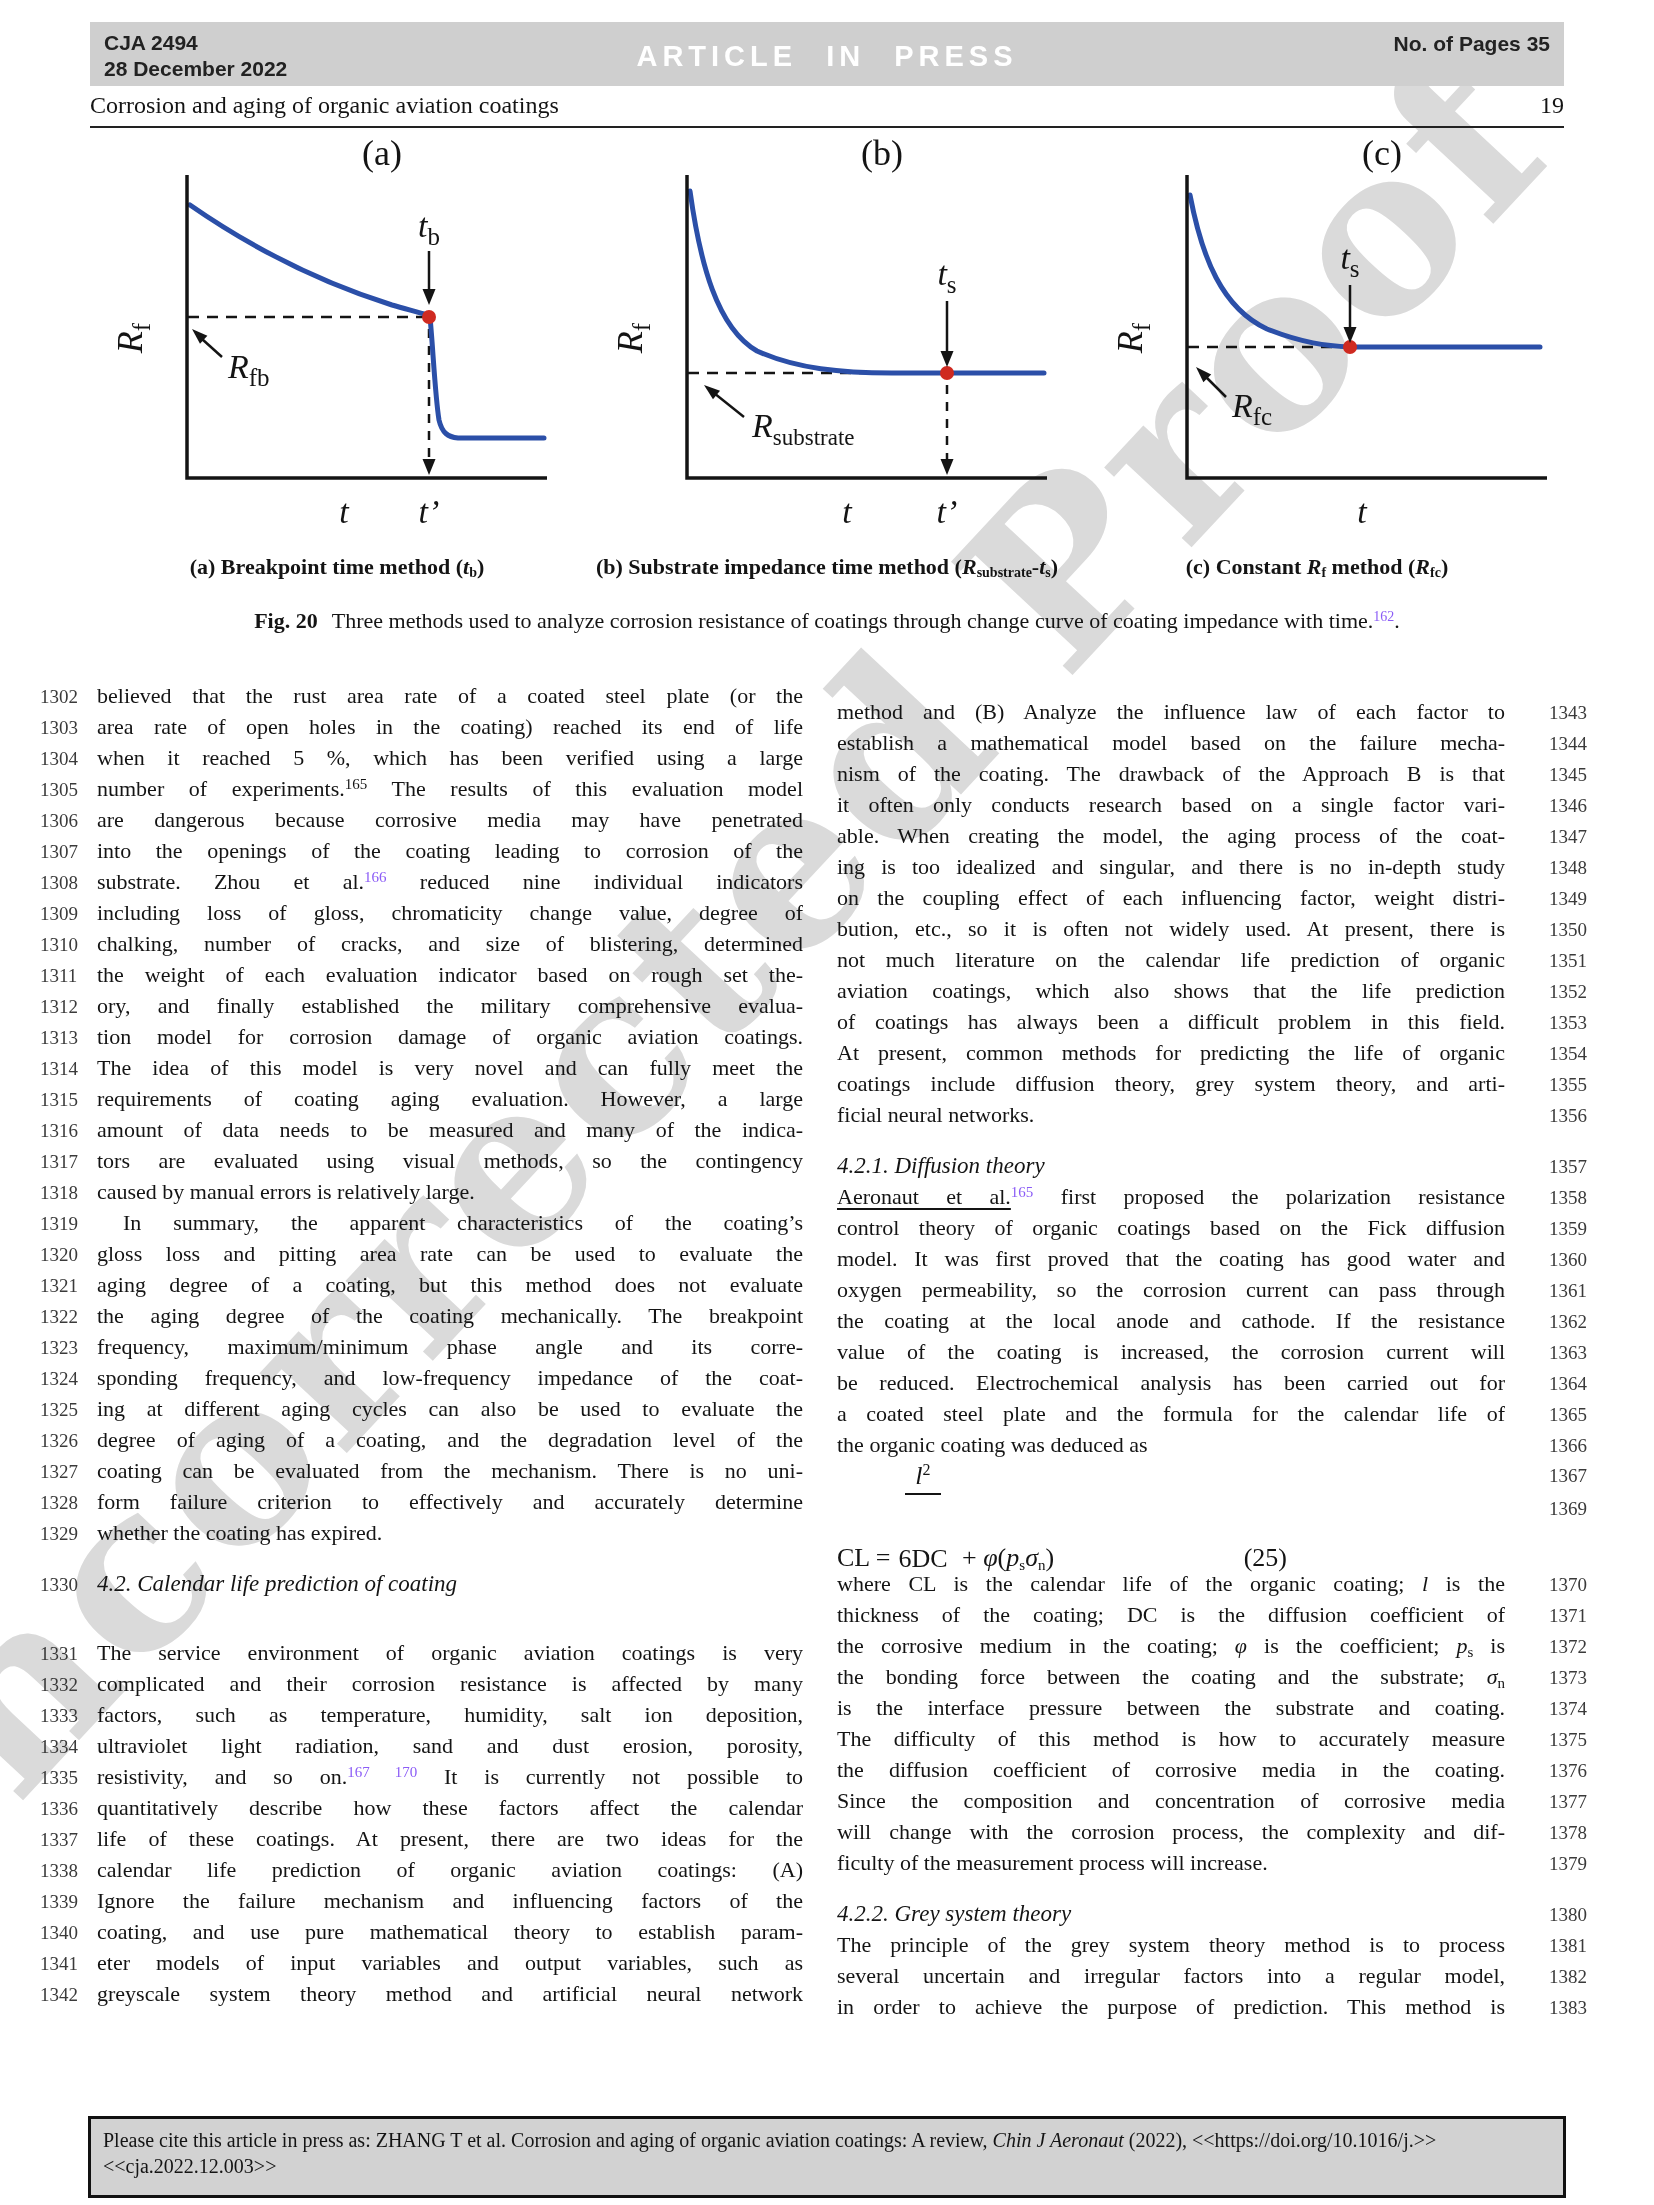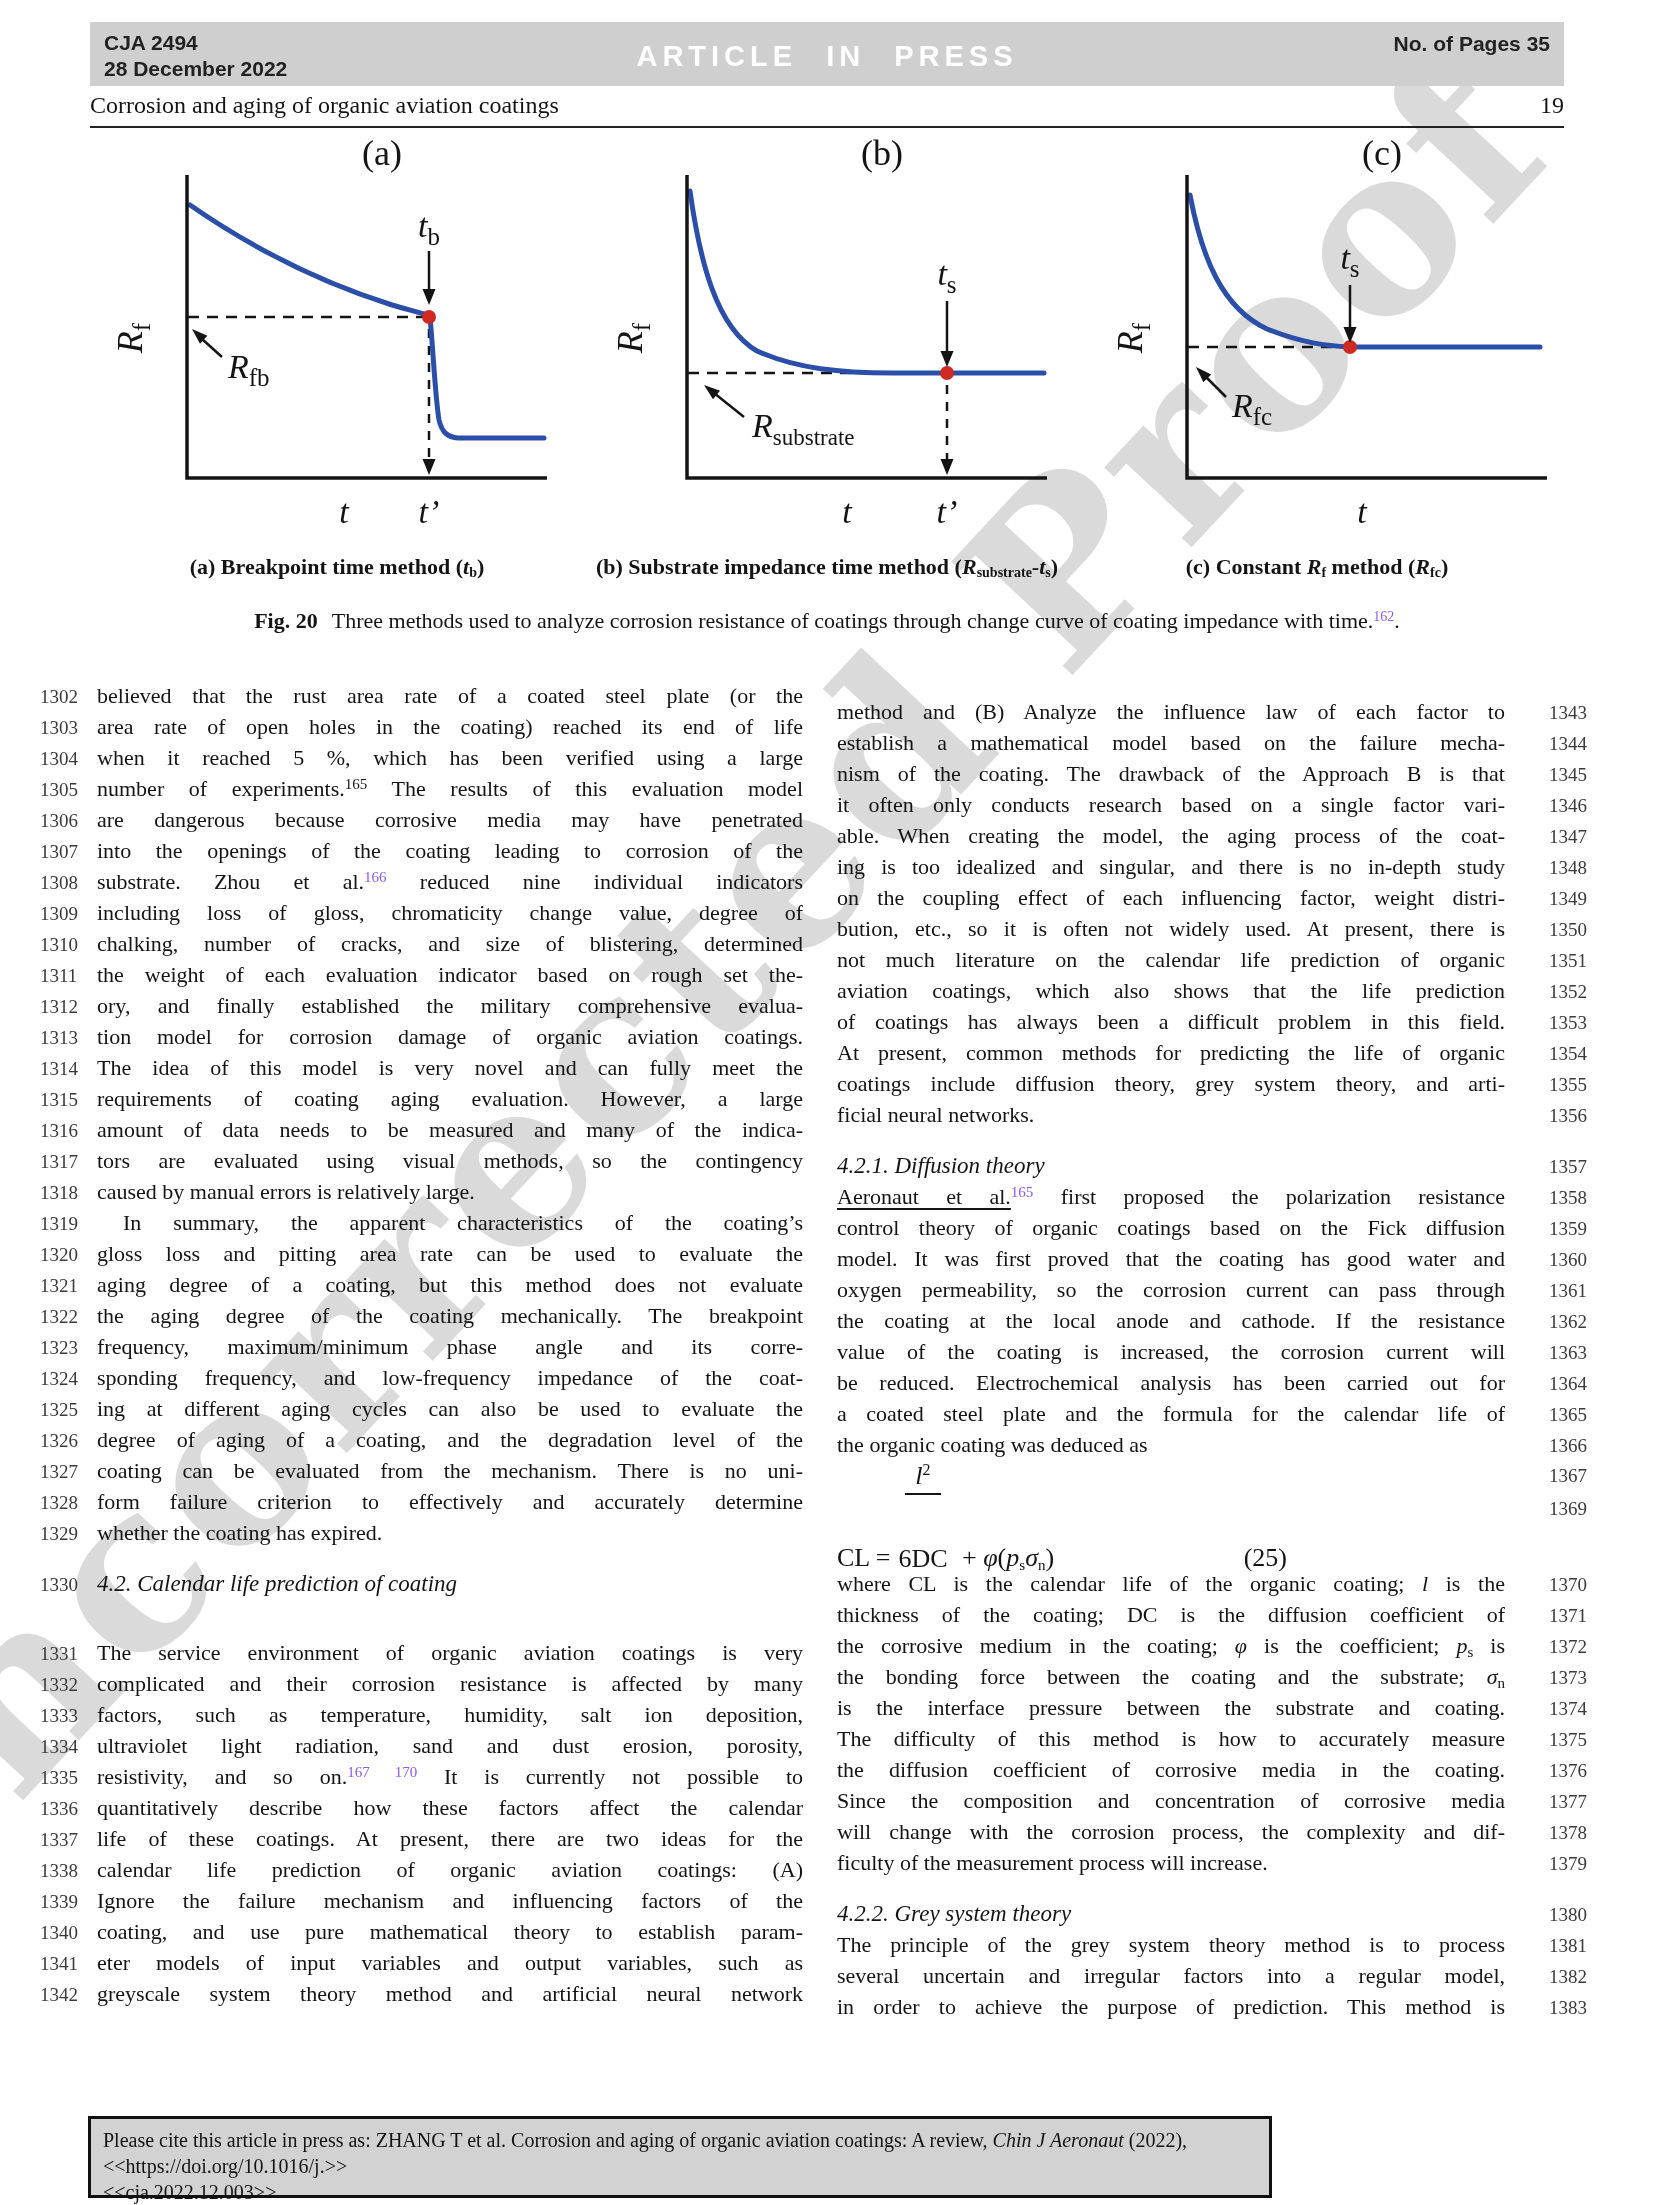--- a/index.html
+++ b/index.html
@@ -69,21 +69,21 @@
   .fnum{padding:0 10px 3px;border-bottom:2.5px solid #141414;line-height:28px;}
   .fden{padding-top:21px;line-height:28px;}
   .eq sup{font-size:16px;line-height:0;vertical-align:9px;}
   .etag{margin-left:auto;margin-right:218px;}
 
   
   .subcaps sub{font-size:14px;vertical-align:-3px;}
   .figcap sup{font-size:14px;vertical-align:7px;}
 
   
-  .foot{position:absolute;left:88px;top:2116px;width:1184px;height:82px;background:#d2d2d2;
+  .foot{position:absolute;left:88px;top:2116px;width:1478px;height:82px;background:#d2d2d2;
       border:3px solid #111;box-sizing:border-box;padding:8px 12px 0 12px;
       font-size:20px;line-height:26px;}
 </style>
 </head>
 <body>
 
 <div class="wm">Uncorrected Proof</div>
 
 <div class="page">
 

